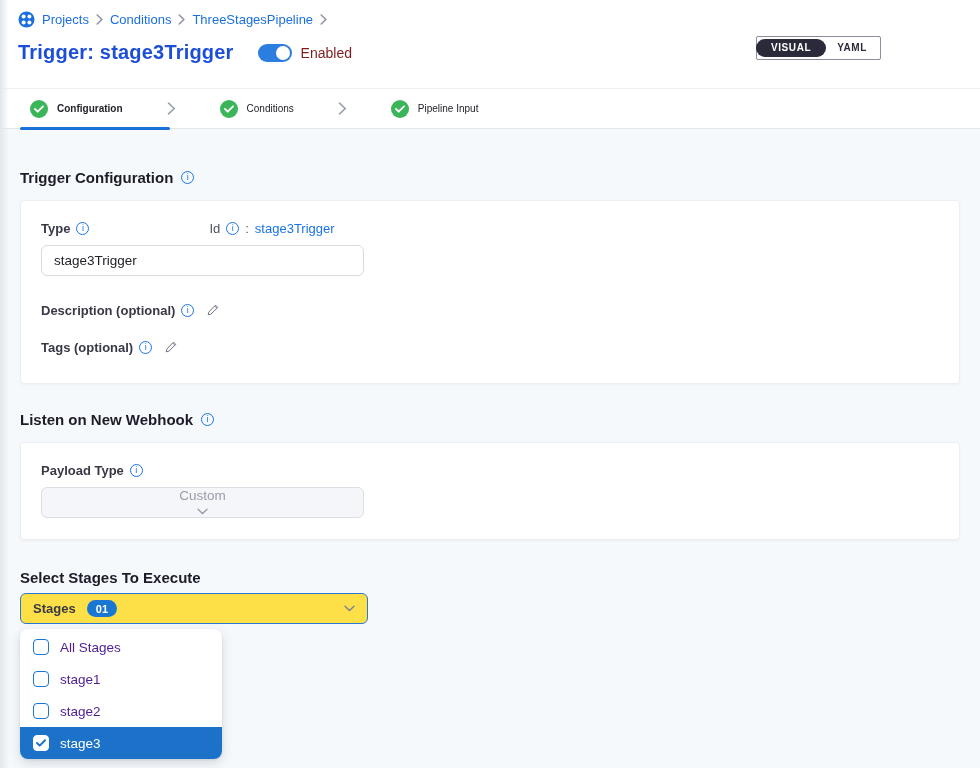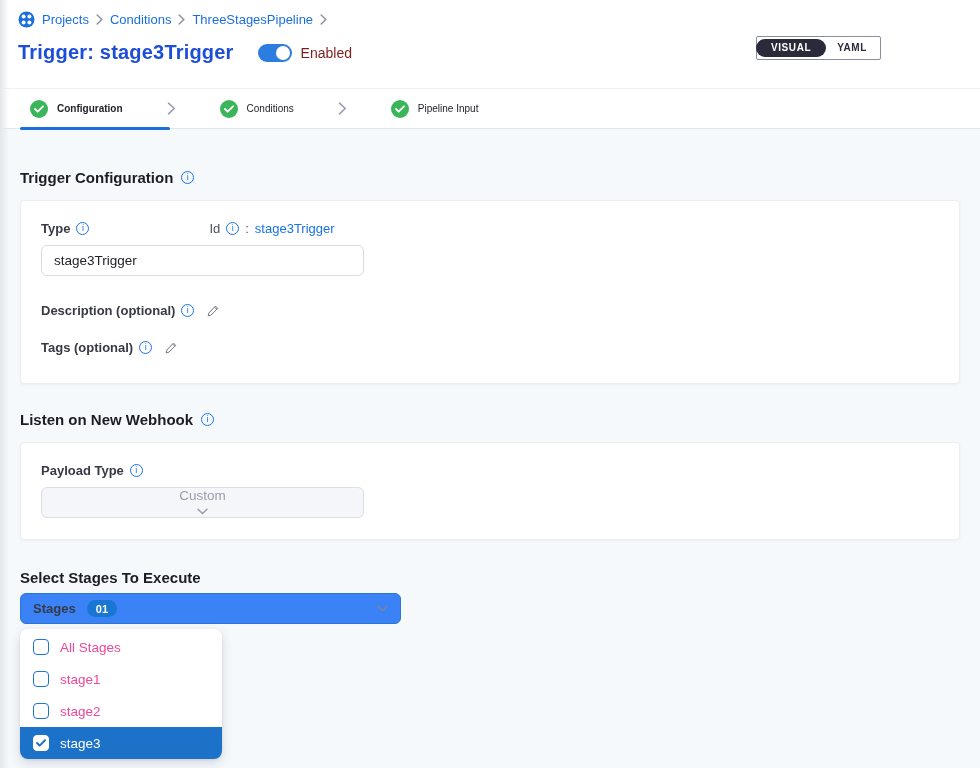--- a/index.html
+++ b/index.html
@@ -51,34 +51,34 @@
   .card { background:#fff; border:1px solid #eceef3; border-radius:4px; box-shadow:0 1px 3px rgba(40,41,61,.05); margin-top:14px; }
   .card-1 { padding:20px 20px 28px 20px; }
   .card-2 { padding:18px 20px 21px 20px; }
 
   .label { display:inline-flex; align-items:center; gap:6px; font-size:13px; font-weight:bold; color:#383946; }
   .info-icon { width:13px; height:13px; border:1px solid #1a73e8; border-radius:50%; color:#1a73e8; font-size:9px; line-height:1; display:inline-flex; align-items:center; justify-content:center; cursor:pointer; flex:0 0 auto; font-weight:normal; }
   .field-row { display:flex; align-items:center; }
   .id-part { margin-left:120px; font-size:13px; color:#4f5264; display:inline-flex; align-items:center; gap:6px; font-weight:normal; }
   .id-value { color:#1a73e8; }
   .text-input { display:block; margin-top:9px; width:323px; height:31px; border:1px solid #d9dbe3; border-radius:6px; padding:0 12px; font-size:13.5px; color:#22222a; background:#fff; font-family:"Liberation Sans",sans-serif; outline:none; }
-  .opt-row { display:flex; align-items:center; gap:9px; }
+  .opt-row { display:flex; gap:9px; }
   .opt-desc { margin-top:27px; }
   .opt-tags { margin-top:22px; }
   .pencil { display:inline-flex; cursor:pointer; margin-left:3px; }
 
   .select-box { margin-top:8px; width:323px; height:31px; background:#f5f6f9; border:1px solid #dcdee6; border-radius:6px; display:flex; align-items:center; justify-content:space-between; padding:0 12px; font-size:13.5px; color:#9a9ca8; cursor:default;flex-direction:column; }
 
-  .stages-field { margin-top:7px; width:381px; height:31px; border:1px solid #2b78d3; border-radius:6px; background:#3b82f6; display:flex; align-items:center; padding:0 12px; cursor:pointer; }
+  .stages-field { margin-top:7px; width:348px; height:31px; border:1px solid #2b78d3; border-radius:6px; background:#fde047; display:flex; align-items:center; padding:0 12px; cursor:pointer; }
   .stages-field-label { font-size:13px; font-weight:bold; color:#383946; }
   .count-badge { margin-left:11px; background:#1976d2; color:#fff; font-size:11px; font-weight:bold; padding:2.5px 9px; border-radius:10px; letter-spacing:.3px; }
   .chev { margin-left:auto; display:inline-flex; }
 
   .dropdown { position:absolute; left:20px; margin-top:5px; width:202px; background:#fff; border-radius:8px; box-shadow:0 4px 12px rgba(40,41,61,.16), 0 1px 3px rgba(0,0,0,.08); overflow:hidden; padding-top:2px; z-index:30; }
-  .dd-item { height:32px; display:flex; align-items:center; padding-left:13px; gap:11px; font-size:13.5px; color:#ec4899; cursor:pointer; }
+  .dd-item { height:32px; display:flex; align-items:center; padding-left:13px; gap:11px; font-size:13.5px; color:#4c1d95; cursor:pointer; }
   .checkbox { width:16px; height:16px; border:1.5px solid #1976d2; border-radius:4px; background:#fff; flex:0 0 auto; display:inline-flex; align-items:center; justify-content:center; }
   .dd-item.selected { background:#1c72c8; color:#fff; }
   .dd-item.selected .checkbox { border-color:#fff; }
 </style>
 </head>
 <body>
 
 <div class="edge-strip"></div>
 
 <div class="top-header">

